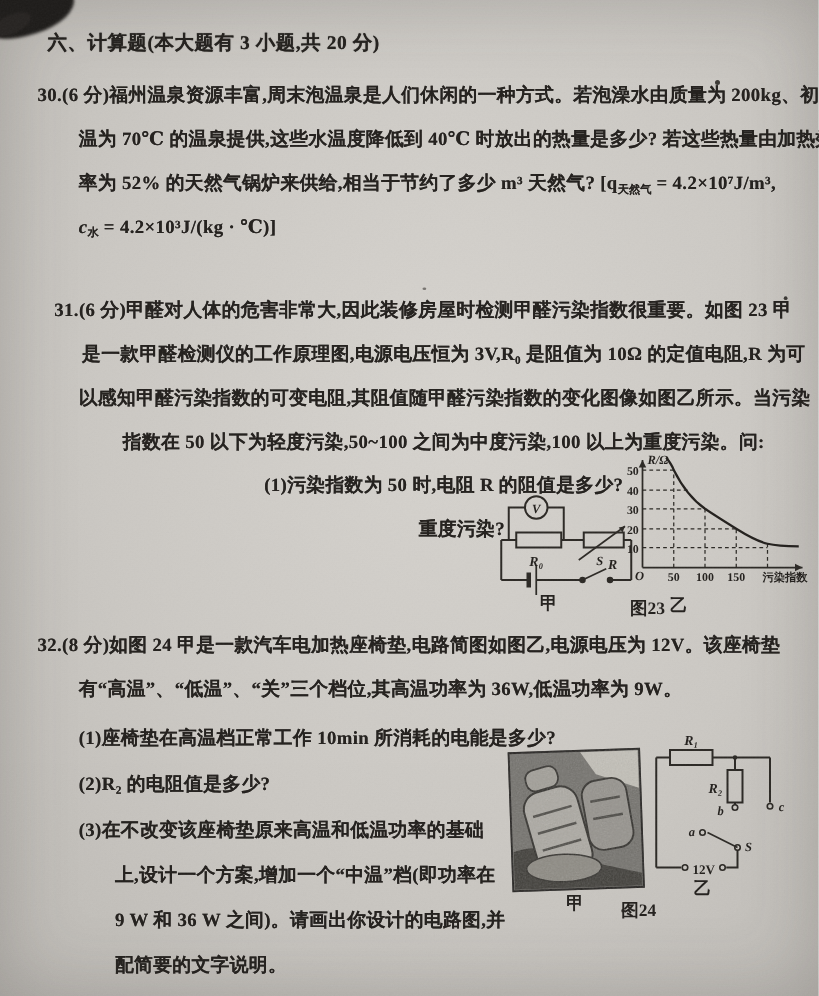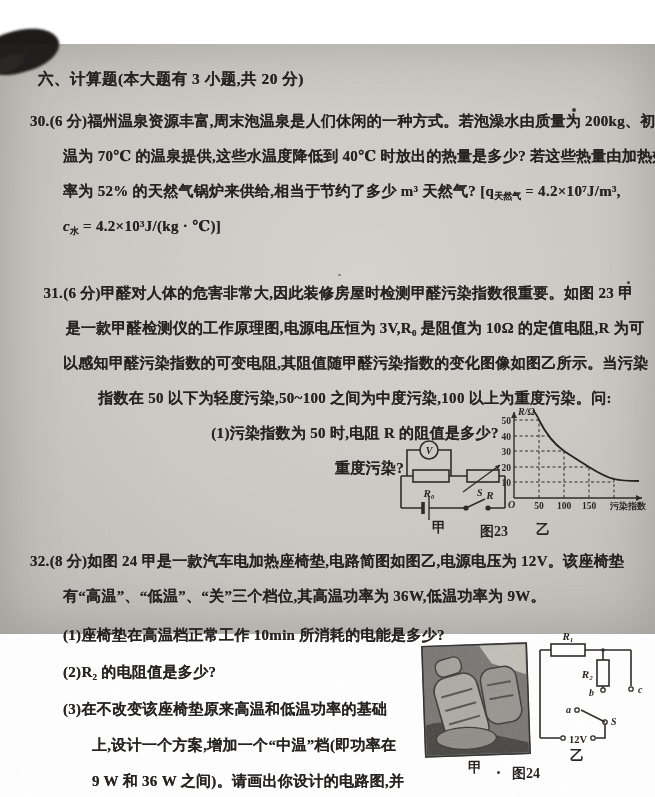--- a/index.html
+++ b/index.html
@@ -2,25 +2,24 @@
 <html><head>
 <meta charset="utf-8">
 <style>
   html,body{margin:0;padding:0;}
   body{
     width:655px;height:797px;overflow:hidden;
     font-family:"Liberation Serif","DejaVu Serif",serif;
     font-weight:700;color:#221f1c;
   }
   .page{
-    position:relative;width:655px;height:590px;
+    position:relative;width:655px;height:797px;
     background:
       radial-gradient(ellipse at 55% 40%, #d6d3ce 0%, #cbc8c3 55%, #bdbab5 100%);
     box-shadow:inset 0 0 60px rgba(60,55,50,.25);
-    margin-top:44px;
   }
   .grain{position:absolute;left:0;top:0;pointer-events:none;}
   .line{
     height:35px;line-height:35px;font-size:15px;white-space:nowrap;
     letter-spacing:.3px;text-shadow:0 0 .5px rgba(25,22,20,.75);
   }
   .ind0{margin-left:0;}
   .ind1{margin-left:33px;}
   .ind2{margin-left:62px;}
   .blk{position:absolute;left:30px;right:8px;}
@@ -108,36 +107,36 @@
       <text x="13" y="67" font-size="9.5" text-anchor="end">20</text>
       <text x="13" y="82" font-size="9.5" text-anchor="end">10</text>
       <text x="10" y="104" font-size="10" class="it">O</text>
       <text x="41" y="105" font-size="9.5" text-anchor="middle">50</text>
       <text x="66" y="105" font-size="9.5" text-anchor="middle">100</text>
       <text x="91" y="105" font-size="9.5" text-anchor="middle">150</text>
       <text x="148" y="105" font-size="9" text-anchor="end">污染指数</text>
     </svg>
 
     <div class="figlabel" style="left:44px;top:118px;">甲</div>
-    <div class="figlabel" style="left:92px;top:122px;text-align:center;">图23</div>
+    <div class="figlabel" style="left:116px;top:122px;text-align:center;">图23</div>
     <div class="figlabel" style="left:148px;top:120px;">乙</div>
   </div>
 
   <div class="blk" style="top:500px;">
     <div class="line ind0"><span>32.</span><span>(8 分)如图 24 甲是一款汽车电加热座椅垫,电路简图如图乙,电源电压为 12V。该座椅垫</span></div>
     <div class="line ind1">有“高温”、“低温”、“关”三个档位,其高温功率为 36W,低温功率为 9W。</div>
     <div class="line ind1" style="margin-top:4px;">(1)座椅垫在高温档正常工作 10min 所消耗的电能是多少?</div>
     <div class="line ind1" style="margin-top:2px;">(2)R₂ 的电阻值是多少?</div>
     <div class="line ind1" style="margin-top:2px;">(3)在不改变该座椅垫原来高温和低温功率的基础</div>
     <div class="line ind2" style="margin-top:1px;">上,设计一个方案,增加一个“中温”档(即功率在</div>
     <div class="line ind2" style="margin-top:1px;">9 W 和 36 W 之间)。请画出你设计的电路图,并</div>
     <div class="line ind2" style="margin-top:1px;">配简要的文字说明。</div>
   </div>
 
-  <div class="fig" style="left:420px;top:582px;width:235px;height:160px;">
+  <div class="fig" style="left:405px;top:582px;width:235px;height:160px;">
 
     <svg width="106" height="112" viewBox="0 0 106 112" style="position:absolute;left:3px;top:18px;transform:rotate(-2deg);">
       <defs>
         <filter id="grainF">
             <feTurbulence type="fractalNoise" baseFrequency="0.85" numOctaves="2"></feTurbulence>
             <feColorMatrix type="saturate" values="0"></feColorMatrix>
           </filter>
       </defs>
       <rect x="0" y="0" width="106" height="112" fill="#716f6a" stroke="#1d1b19" stroke-width="3"></rect>
       <polygon points="58,2 104,2 104,32 70,20" fill="#c3c0b8"></polygon>

